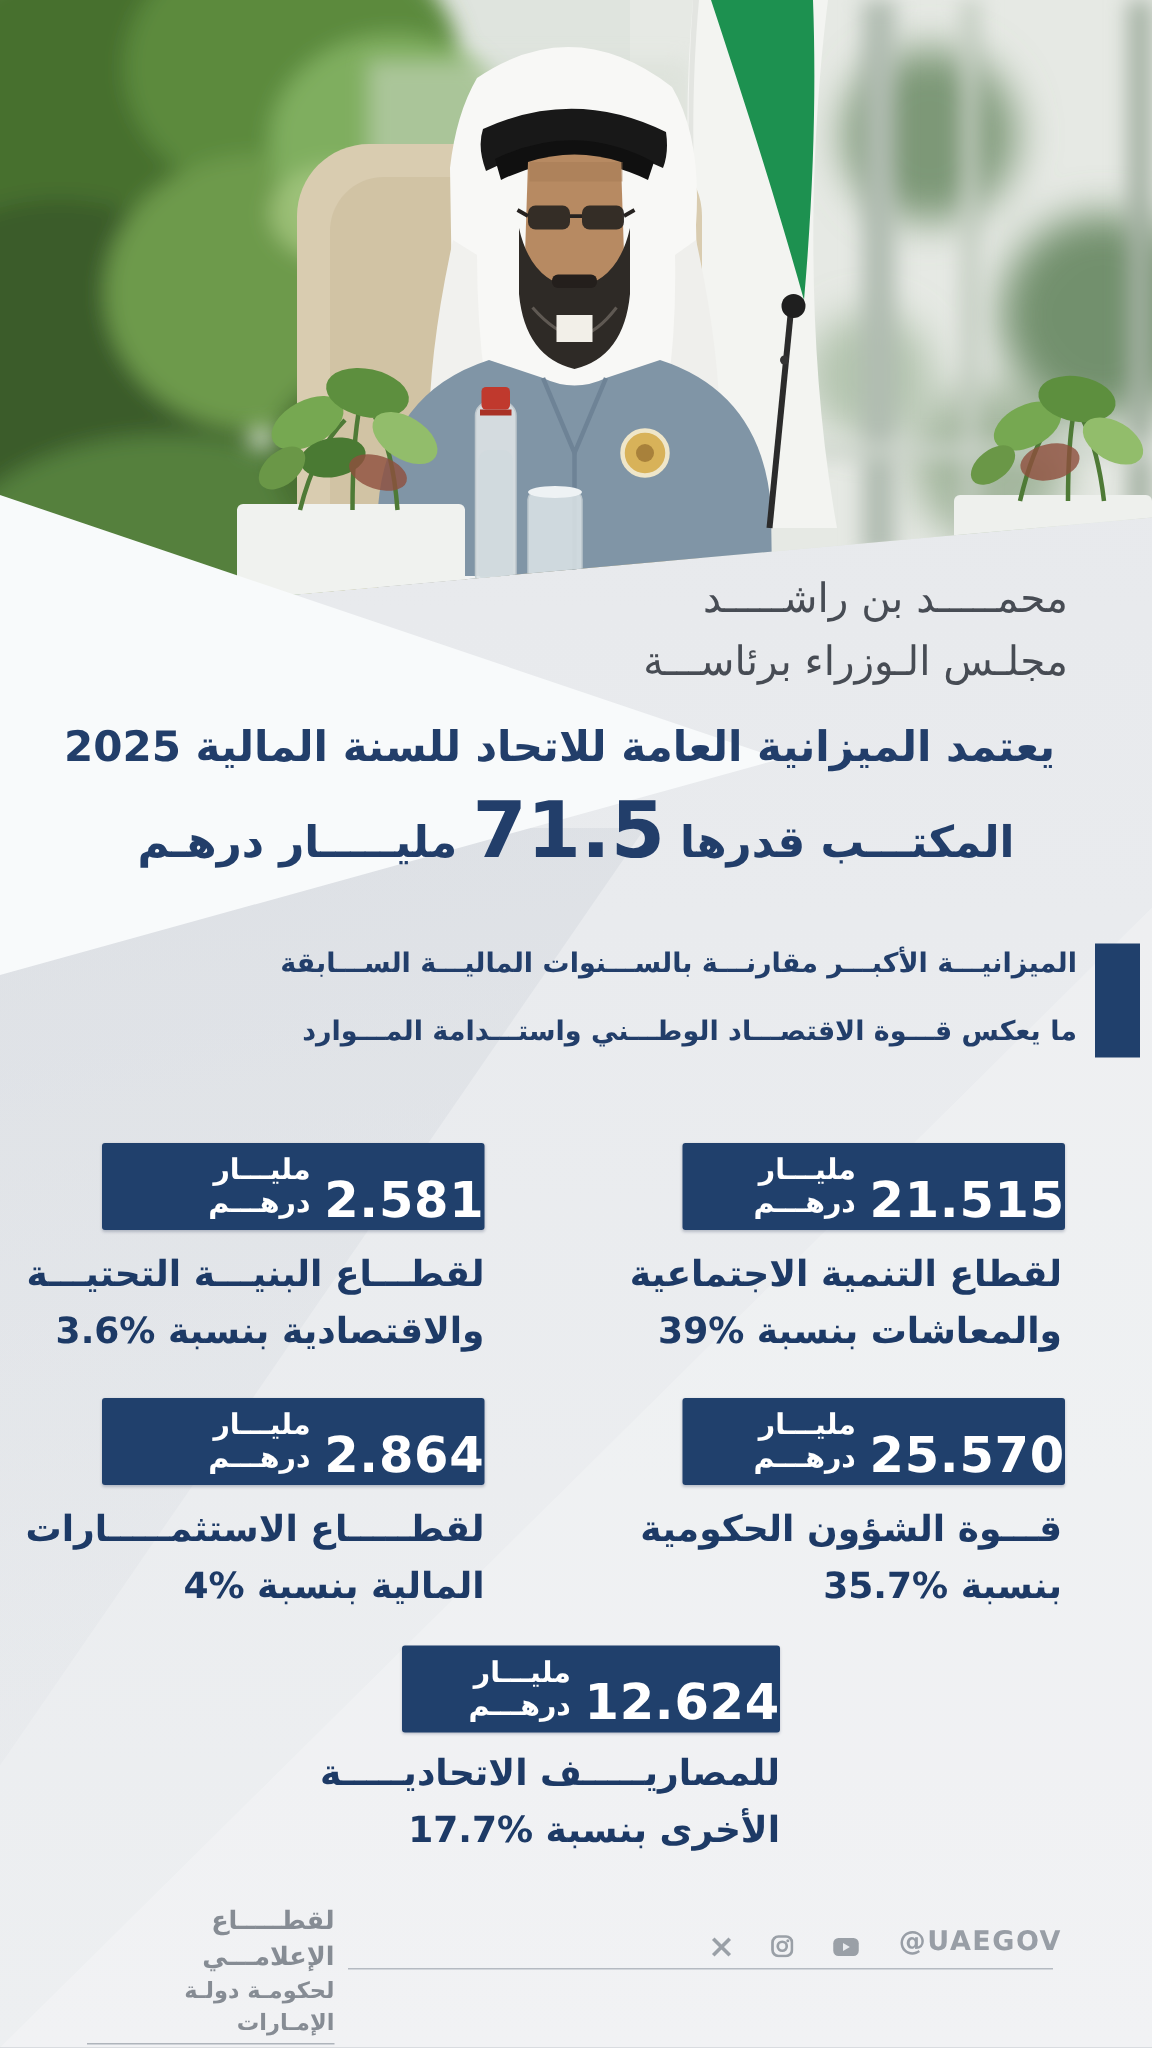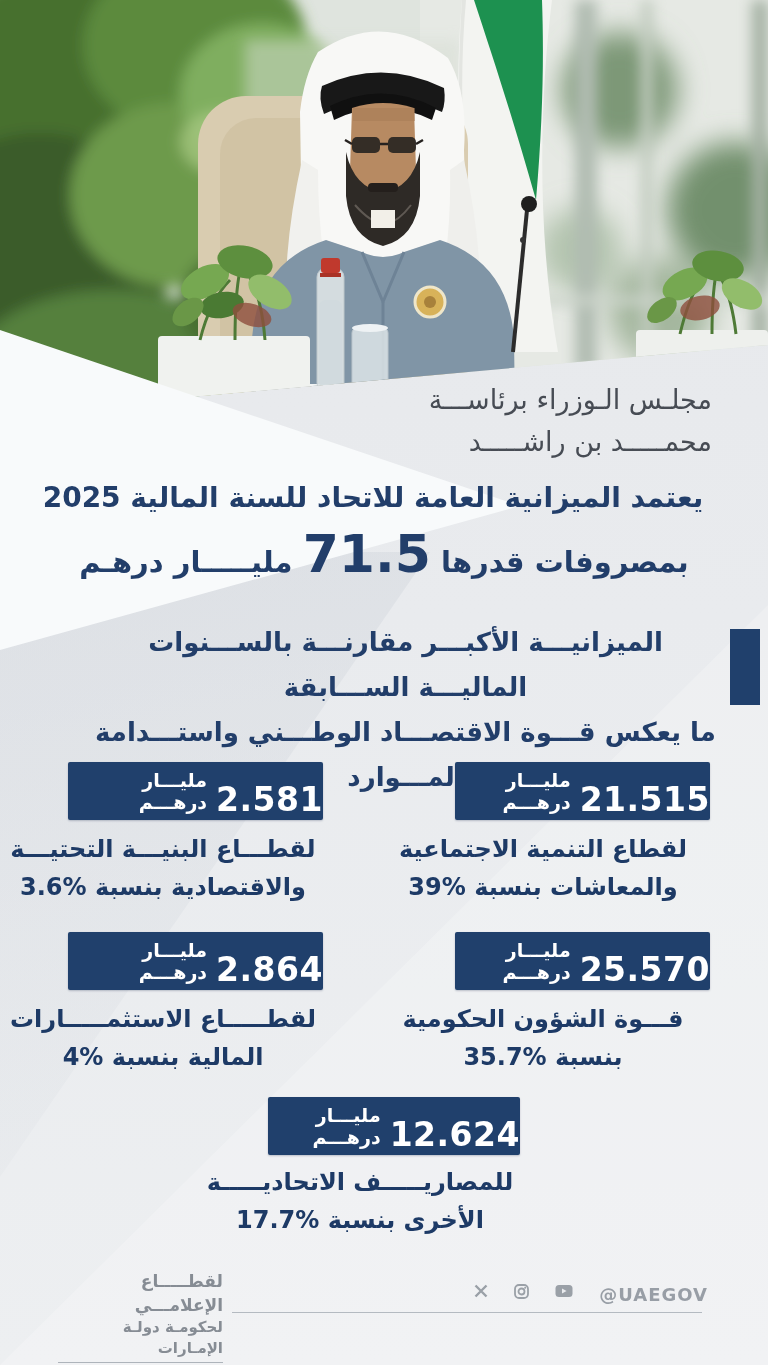--- a/index.html
+++ b/index.html
@@ -23,49 +23,49 @@
   
   .header-text{position:absolute;top:379px;right:56px;z-index:3;text-align:right;
     color:#474c54;font-size:27px;line-height:42px;}
   
   .title-1{position:absolute;top:481px;left:0;width:100%;box-sizing:border-box;padding-right:22px;
     text-align:center;color:#223e6a;font-weight:bold;font-size:28px;z-index:3;white-space:nowrap;}
   .title-2{position:absolute;top:521px;left:0;width:100%;text-align:center;color:#223e6a;
     font-weight:bold;font-size:29px;line-height:66px;z-index:3;white-space:nowrap;}
   .title-2 .big{font-size:52px;letter-spacing:1px;}
   
-  .para{position:absolute;top:620px;right:50px;width:625px;text-align:center;color:#223e6a;
-    font-weight:bold;font-size:26px;line-height:45px;z-index:3;}
+  .para{position:absolute;top:620px;right:50px;width:625px;text-align:right;color:#223e6a;
+    font-weight:bold;font-size:18px;line-height:45px;z-index:3;}
   .accent-bar{position:absolute;top:629px;right:8px;width:30px;height:76px;background:#20406c;z-index:3;}
   
   .stat-box{position:absolute;height:58px;background:#20406c;color:#ffffff;display:flex;
     align-items:center;justify-content:center;gap:9px;z-index:3;border-radius:2px;
     box-shadow:0 1px 2px rgba(30,45,80,.25);}
   .stat-box .v{font-size:33px;font-weight:bold;letter-spacing:.5px;margin-top:16px;}
   .stat-box .u{font-size:19px;font-weight:bold;}
   .b-social{top:762px;left:455px;width:255px;}
   .b-infra {top:762px;left:68px; width:255px;}
   .b-gov   {top:932px;left:455px;width:255px;}
   .b-inv   {top:932px;left:68px; width:255px;}
   .b-fed   {top:1097px;left:268px;width:252px;}
-  .stat-desc{position:absolute;text-align:center;color:#1d3a66;font-weight:bold;
+  .stat-desc{position:absolute;text-align:right;color:#1d3a66;font-weight:bold;
     font-size:24px;line-height:38px;z-index:3;width:330px;}
   .d-social{top:830px; right:60px;}
   .d-infra {top:830px; right:445px;width:320px;}
   .d-gov   {top:1000px;right:60px;}
   .d-inv   {top:1000px;right:445px;width:320px;}
   .d-fed   {top:1163px;right:248px;width:320px;}
   
   .logo{position:absolute;left:58px;top:1269px;width:165px;text-align:right;z-index:3;color:#868c94;}
   .logo .ar1{font-size:17px;font-weight:bold;line-height:24px;}
   .logo .ar2{font-size:15px;font-weight:bold;line-height:21px;}
   .logo .en{direction:ltr;text-align:left;font-size:8px;letter-spacing:.6px;color:#9aa0a6;
     border-top:1px solid #aeb4bb;padding-top:3px;margin-top:3px;white-space:nowrap;}
   .divider{position:absolute;left:232px;top:1312px;width:470px;height:1px;background:#b4bac1;z-index:3;}
-  .social{position:absolute;right:60px;top:1284px;display:flex;direction:ltr;align-items:flex-start;
+  .social{position:absolute;right:60px;top:1284px;display:flex;direction:ltr;align-items:flex-end;
     gap:26px;color:#9aa0a7;z-index:4;}
   .social .handle{font-size:18px;letter-spacing:1px;font-weight:bold;color:#989ea6;}
   .social svg{display:block;}
 </style>
 </head>
 <body>
 
 <div class="poster">
 
   <div class="photo">
@@ -202,27 +202,27 @@
         </g>
       </g>
     </svg>
   </div>
 
   <div class="wedge-white"></div>
   <div class="wedge-shade"></div>
   <div class="wedge-light-br"></div>
 
   <div class="header-text">
+    <div>محمـــــد بن راشـــــد</div>
     <div>مجلـس الـوزراء برئاســـة</div>
-    <div>محمـــــد بن راشـــــد</div>
   </div>
 
   <div class="title-1">يعتمد الميزانية العامة للاتحاد للسنة المالية 2025</div>
   <div class="title-2">
-    <span>بمصروفات قدرها</span>
+    <span>المكتـــب قدرها</span>
     <span class="big">71.5</span>
     <span>مليـــــار درهـم</span>
   </div>
 
   <div class="para">
     <div>الميزانيـــة الأكبـــر مقارنـــة بالســـنوات الماليـــة الســـابقة</div>
     <div>ما يعكس قـــوة الاقتصـــاد الوطـــني واستـــدامة المـــوارد</div>
   </div>
   <div class="accent-bar"></div>
 

